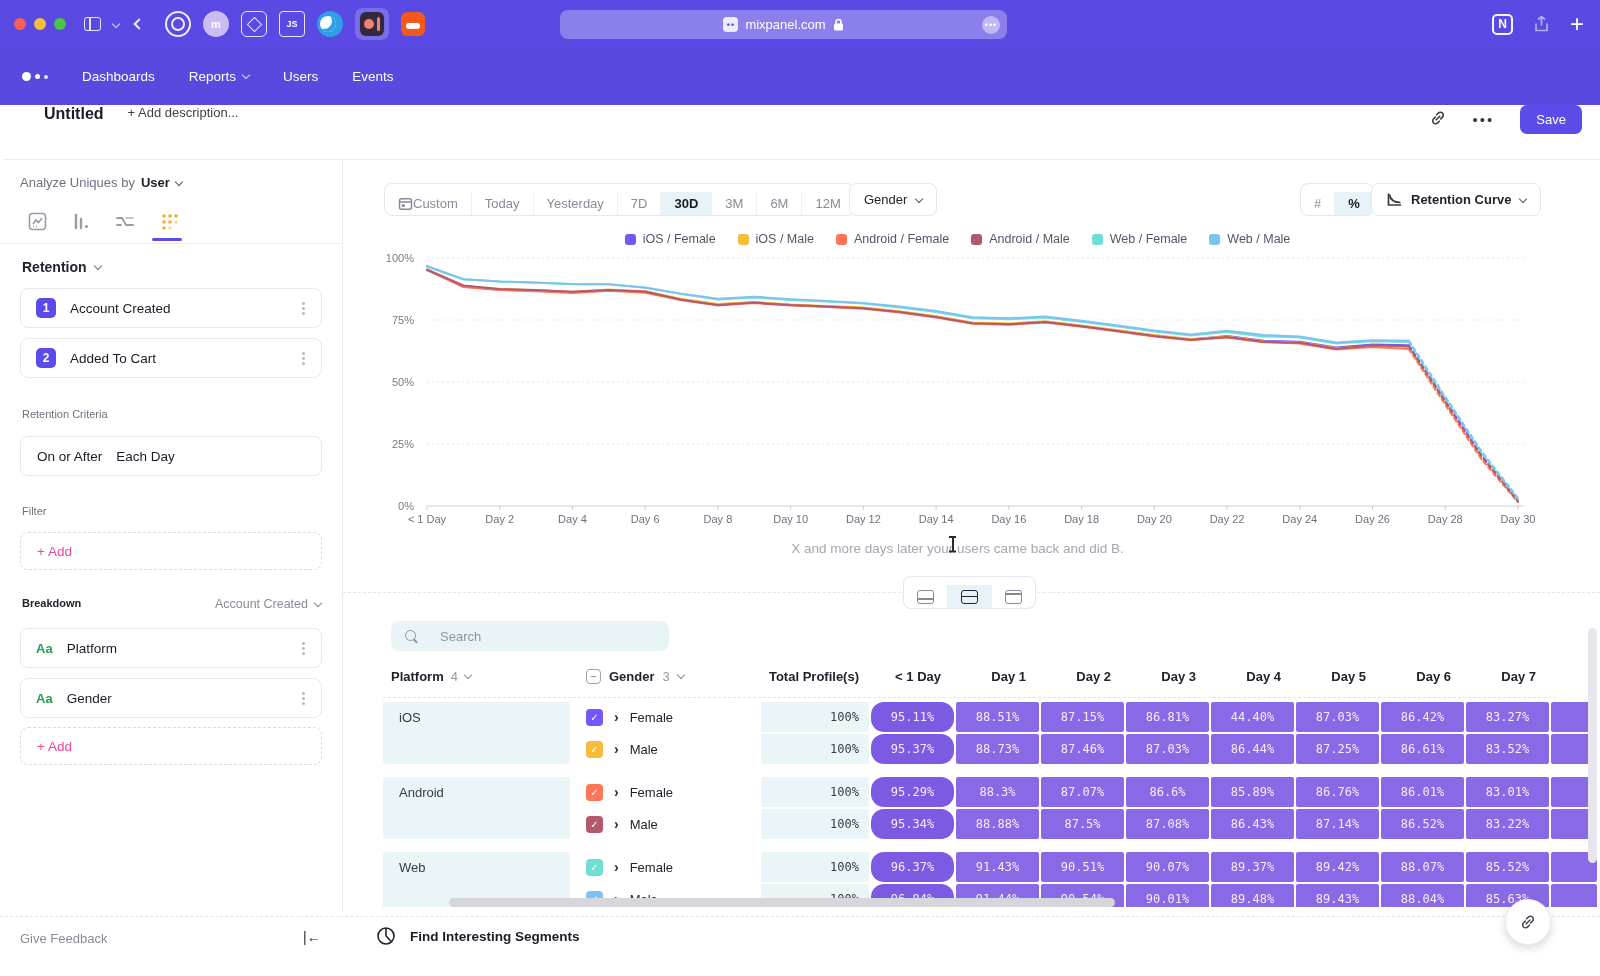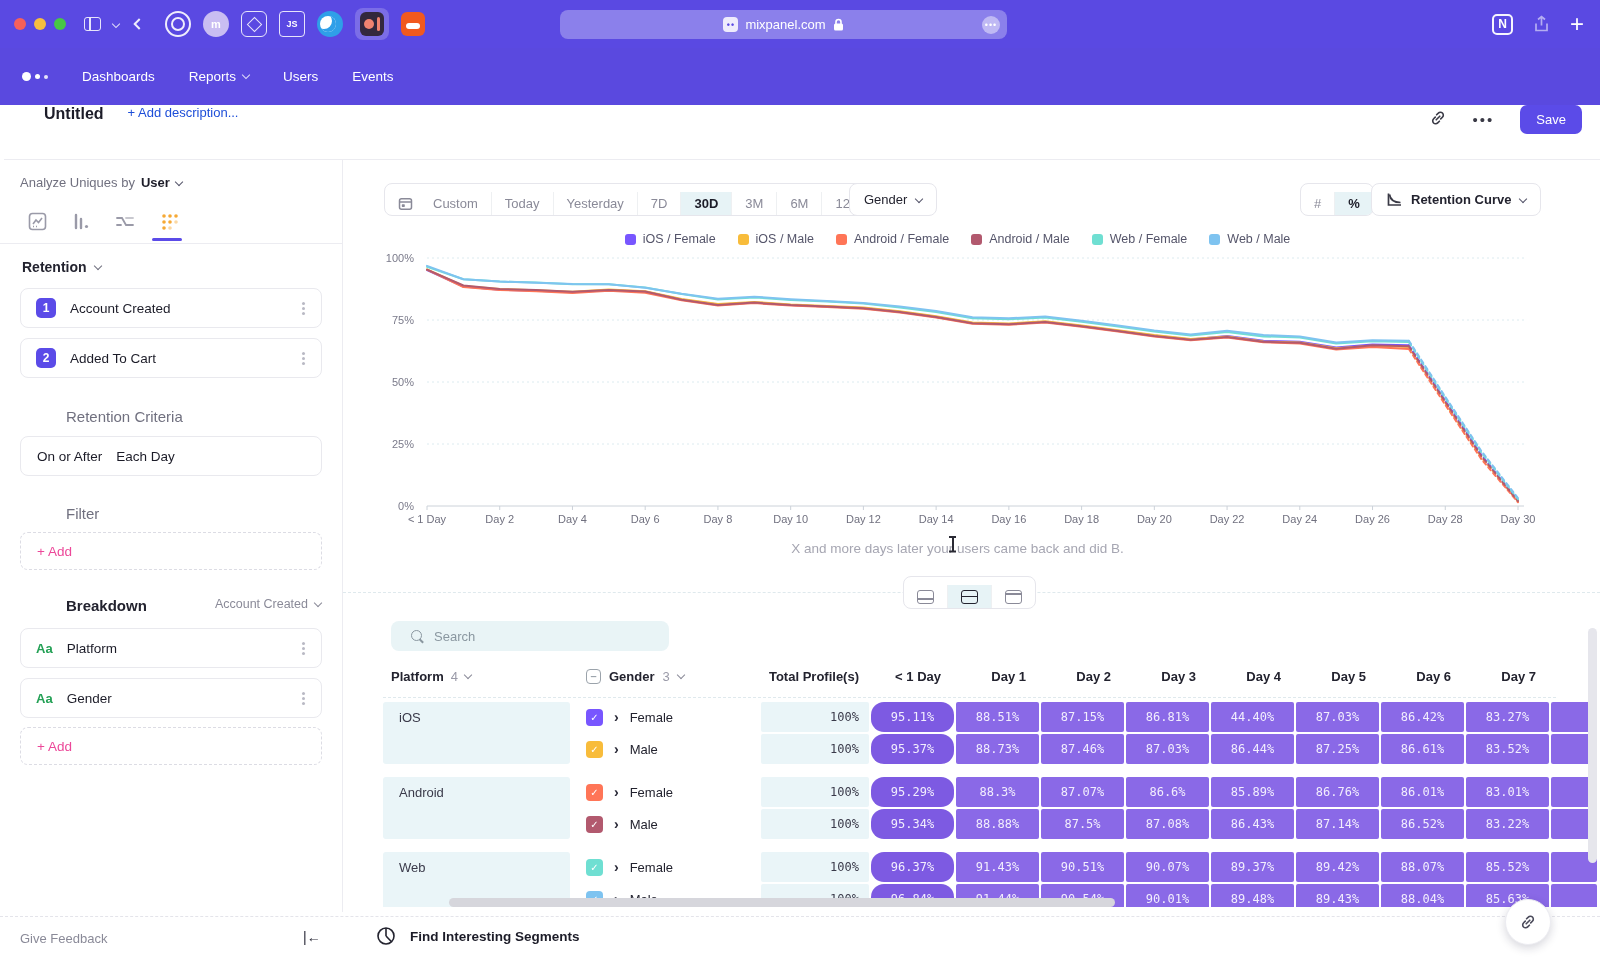--- a/index.html
+++ b/index.html
@@ -55,36 +55,36 @@
   .griddots { display:grid; grid-template-columns:repeat(3,4px); grid-gap:3px; }
   .griddots i { width:4px; height:4px; background:#fff; border-radius:1px; }
   .help { width:19px; height:19px; border:1.7px solid #fff; border-radius:50%; font-size:11.5px; display:flex; align-items:center; justify-content:center; }
   .account { text-align:right; line-height:1.25; display:flex; align-items:center; gap:10px; cursor:pointer; }
   .account .nm { font-size:13px; font-weight:bold; }
   .account .sub { font-size:11px; color:rgba(255,255,255,.75); }
 
   
   .rheader { left:4px; top:105px; width:1600px; height:55px; background:#fff; border-bottom:1px solid #ececf1; display:flex; align-items:flex-start; }
   .rtitle { margin-left:40px; font-size:16px; font-weight:600; color:#1c1c28; }
-  .rdesc { margin-left:24px; font-size:13px; color:#1d4ed8; }
+  .rdesc { margin-left:24px; font-size:13px; color:#404040; }
   .rheader-right { position:absolute; right:22px; display:flex; align-items:center; gap:26px; }
   .save-btn { background:#5b4be8; color:#fff; font-size:13px; font-weight:500; border:none; border-radius:7px; padding:7px 16px; cursor:pointer; }
   .dots3 { color:#3a3a46; font-size:15px; letter-spacing:2px; cursor:pointer; }
   .icon-link { color:#3a3a46; cursor:pointer; }
 
   
   .sidebar { left:0; top:160px; width:343px; height:752px; background:#fff; border-right:1px solid #ececf1; }
   .an-row { position:absolute; left:20px; top:15px; font-size:13px; color:#70707f; display:flex; align-items:center; gap:6px; }
   .an-row b { color:#1c1c28; font-weight:600; }
   .an-row .chev { color:#55556a; margin-top:-2px; }
   .stabs { position:absolute; left:24px; top:48px; display:flex; gap:18px; align-items:flex-end; }
   .stab { width:26px; height:26px; display:flex; align-items:center; justify-content:center; cursor:pointer; }
   .stab-underline { position:absolute; left:152px; top:78px; width:30px; height:3px; border-radius:2px; background:#5b4be8; }
   .sdivider { position:absolute; left:0; top:83px; width:343px; border-top:1px solid #ececf1; }
-  .sec-label { font-size:15px; color:#70707f;margin-left:44px; }
+  .sec-label { font-size:11px; color:#70707f; }
   .sec-title { font-size:14px; font-weight:600; color:#23232f; display:flex; align-items:center; gap:8px; }
   .sec-title .chev { color:#70707f; margin-top:-2px; }
   .card { position:absolute; left:20px; width:302px; height:40px; border:1px solid #e9e9ee; border-radius:8px; background:#fff; display:flex; align-items:center; cursor:pointer; }
   .badge { width:20px; height:20px; border-radius:5px; background:#5b4be8; color:#fff; font-size:12px; font-weight:bold; display:flex; align-items:center; justify-content:center; margin-left:15px; }
   .card .lbl { margin-left:14px; font-size:13.5px; color:#1c1c28; }
   .kebab { position:absolute; right:16px; width:3px; height:3px; border-radius:50%; background:#b9b9c4; box-shadow:0 -5px 0 #b9b9c4, 0 5px 0 #b9b9c4; }
   .aa { color:#23a055; font-size:13px; font-weight:600; margin-left:15px; }
   .add-card { position:absolute; left:20px; width:302px; height:38px; border:1px dashed #dcdce4; border-radius:8px; display:flex; align-items:center; color:#ec4899; font-size:13.5px; cursor:pointer; }
   .add-card span { margin-left:16px; }
   .bd-scope { position:absolute; right:21px; font-size:12.5px; color:#8a8a98; display:flex; gap:7px; align-items:center; cursor:pointer; }
@@ -94,21 +94,21 @@
   .bbar { left:0; top:916px; width:1600px; height:60px; background:#fff; border-top:1px dashed #e4e4ea; }
   .give-fb { position:absolute; left:20px; top:14px; font-size:13px; color:#8a8a98; cursor:pointer; }
   .collapse { position:absolute; left:303px; top:12px; font-size:14px; color:#2a2a38; cursor:pointer; border-right:0; }
   .fis { position:absolute; left:376px; top:9px; display:flex; align-items:center; gap:14px; }
   .fis .t1 { font-size:13.5px; font-weight:600; color:#1c1c28; }
   .fis .t2 { font-size:13.5px; color:#9a9aa8; margin-left:8px; }
   .float-btn { position:absolute; left:1505px; top:899px; width:46px; height:46px; border-radius:50%; background:#fff; border:1px solid #ececf1; box-shadow:0 3px 10px rgba(30,30,60,.18); display:flex; align-items:center; justify-content:center; color:#4a4a5a; cursor:pointer; z-index:30; }
 
   
   .seg { position:absolute; display:flex; border:1px solid #e6e6ec; border-radius:8px; background:#fff; overflow:hidden; height:33px; }
-  .seg > div { display:flex; align-items:center; padding:0 13px; font-size:13px; color:#8a8a98; border-left:1px solid #eef0f2; cursor:pointer; gap:20px; white-space:nowrap;margin-top:8px; }
+  .seg > div { display:flex; align-items:center; padding:0 13px; font-size:13px; color:#8a8a98; border-left:1px solid #eef0f2; cursor:pointer; gap:0; white-space:nowrap;margin-top:8px; }
   .seg > div:first-child { border-left:none; }
   .seg > div.active { background:#e7f3f6; color:#1c1c28; font-weight:600; }
   .btn { position:absolute; height:33px; border:1px solid #e6e6ec; border-radius:8px; background:#fff; display:flex; align-items:center; padding:0 14px; font-size:13px; color:#23232f; gap:9px; cursor:pointer; }
   .btn .chev { color:#55556a; margin-top:-2px; }
   .btn.bold { font-weight:600; }
 
   
   .legend { position:absolute; left:385px; top:232px; width:1145px; display:flex; justify-content:center; gap:22px; }
   .legend-item { display:flex; align-items:center; gap:7px; cursor:pointer; }
   .legend-swatch { width:11px; height:11px; border-radius:3px; }
@@ -121,21 +121,21 @@
   .view-toggle { position:absolute; left:903px; top:576px; height:33px; background:#fff; }
   .vt-ic { width:17px; height:14px; border:1.6px solid #8a8a98; border-radius:3px; position:relative; }
   .vt-ic::after { content:""; position:absolute; left:0; right:0; height:1.6px; background:#8a8a98; }
   .vt-ic.b::after { bottom:3px; }
   .vt-ic.m::after { top:5px; }
   .vt-ic.t::after { top:2.5px; }
   .view-toggle .active .vt-ic, .view-toggle .active .vt-ic::after { border-color:#23232f; }
   .view-toggle .active .vt-ic::after { background:#23232f; }
 
   
-  .search-pill { position:absolute; left:391px; top:621px; width:278px; height:30px; background:#e9f4f6; border-radius:8px; display:flex; align-items:center; gap:10px; padding-left:20px; color:#8a97a0; font-size:13px; }
+  .search-pill { position:absolute; left:391px; top:621px; width:278px; height:30px; background:#e9f4f6; border-radius:8px; display:flex; align-items:center; gap:22px; padding-left:14px; color:#8a97a0; font-size:13px; }
   .thead { position:absolute; left:383px; top:661px; display:flex; height:30px; align-items:center; font-size:13px; color:#23232f; }
   .th-platform { width:187px; margin-right:2px; display:flex; align-items:center; gap:7px; padding-left:8px; font-weight:600; }
   .th-gender { width:187px; margin-right:2px; display:flex; align-items:center; gap:8px; padding-left:14px; font-weight:600; }
   .th-count { color:#9a9aa8; font-weight:400; }
   .th-total { width:108px; margin-right:2px; text-align:right; padding-right:10px; font-weight:600; }
   .th-day { width:83px; margin-right:2px; text-align:right; padding-right:13px; font-weight:600; }
   .gcb { width:15px; height:15px; border:1.5px solid #9ba3ab; border-radius:4px; color:#9ba3ab; font-size:11px; display:flex; align-items:center; justify-content:center; line-height:1; }
   .thead .chev { color:#8a8a98; margin-top:-2px; }
   .thead-rule { position:absolute; left:383px; top:697px; width:1173px; border-top:1px dashed #dfe9ed; }
   .tbody { position:absolute; left:383px; top:702px; width:1215px; height:205px; overflow:hidden; }

